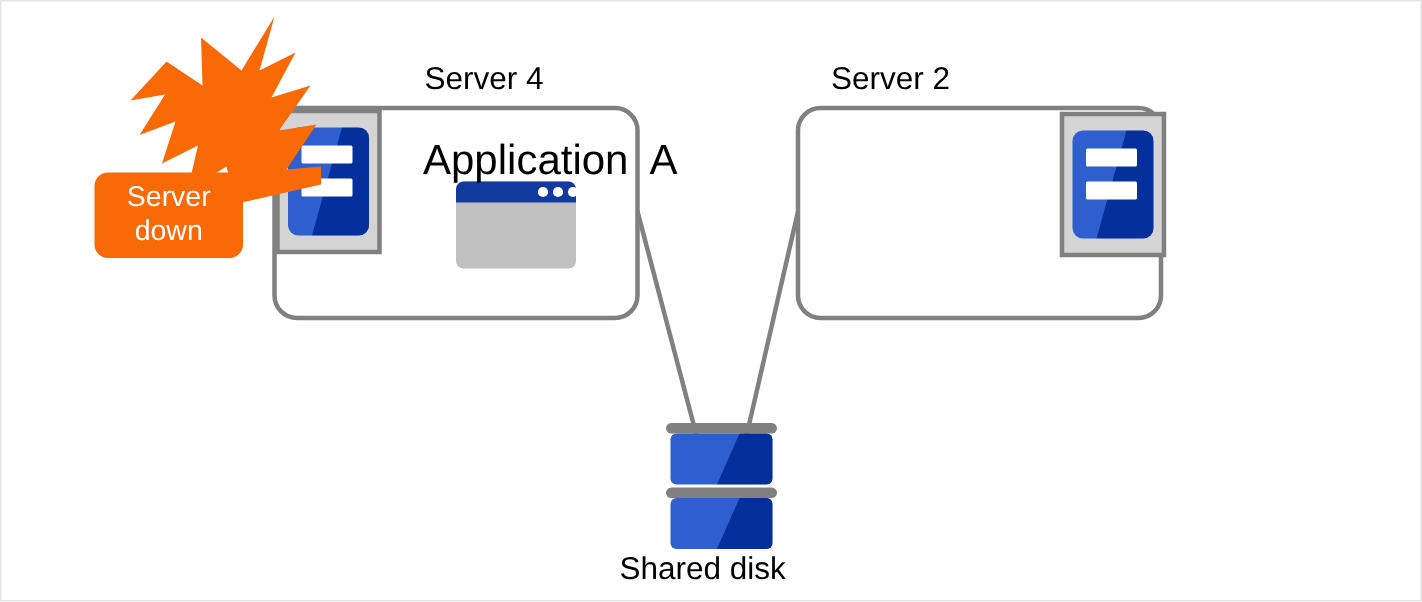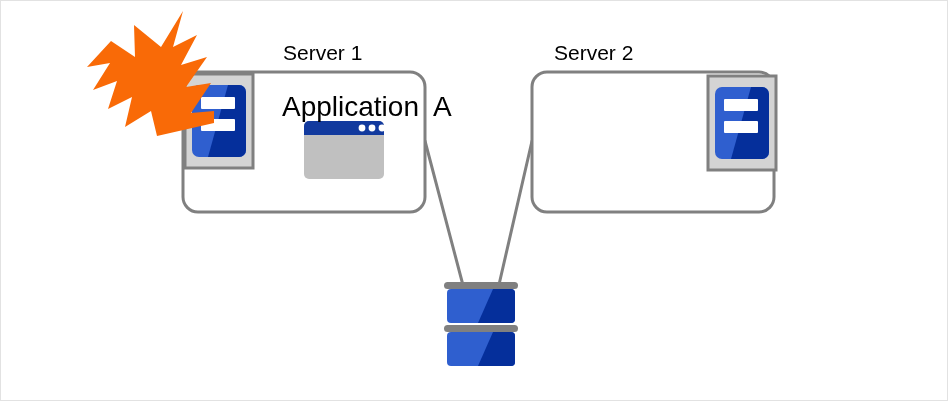--- a/index.html
+++ b/index.html
@@ -170,21 +170,26 @@
         L 86 66
         L 110 40
         L 134 56
         L 133 24
         L 160 46
         Z"></path>
     </g>
 
   </svg>
 
+  <div id="server-down-badge">
+    <span>Server</span>
+    <span>down</span>
+  </div>
 
-  <div class="label" id="server1-label">Server 1</div>
+  <div class="label" id="server1-label">Server 4</div>
 
   <div class="label" id="server2-label">Server 2</div>
 
   <div class="label" id="app-label">Application  A</div>
 
+  <div class="label" id="disk-label">Shared disk</div>
 
 </div>
 
 </body></html>

